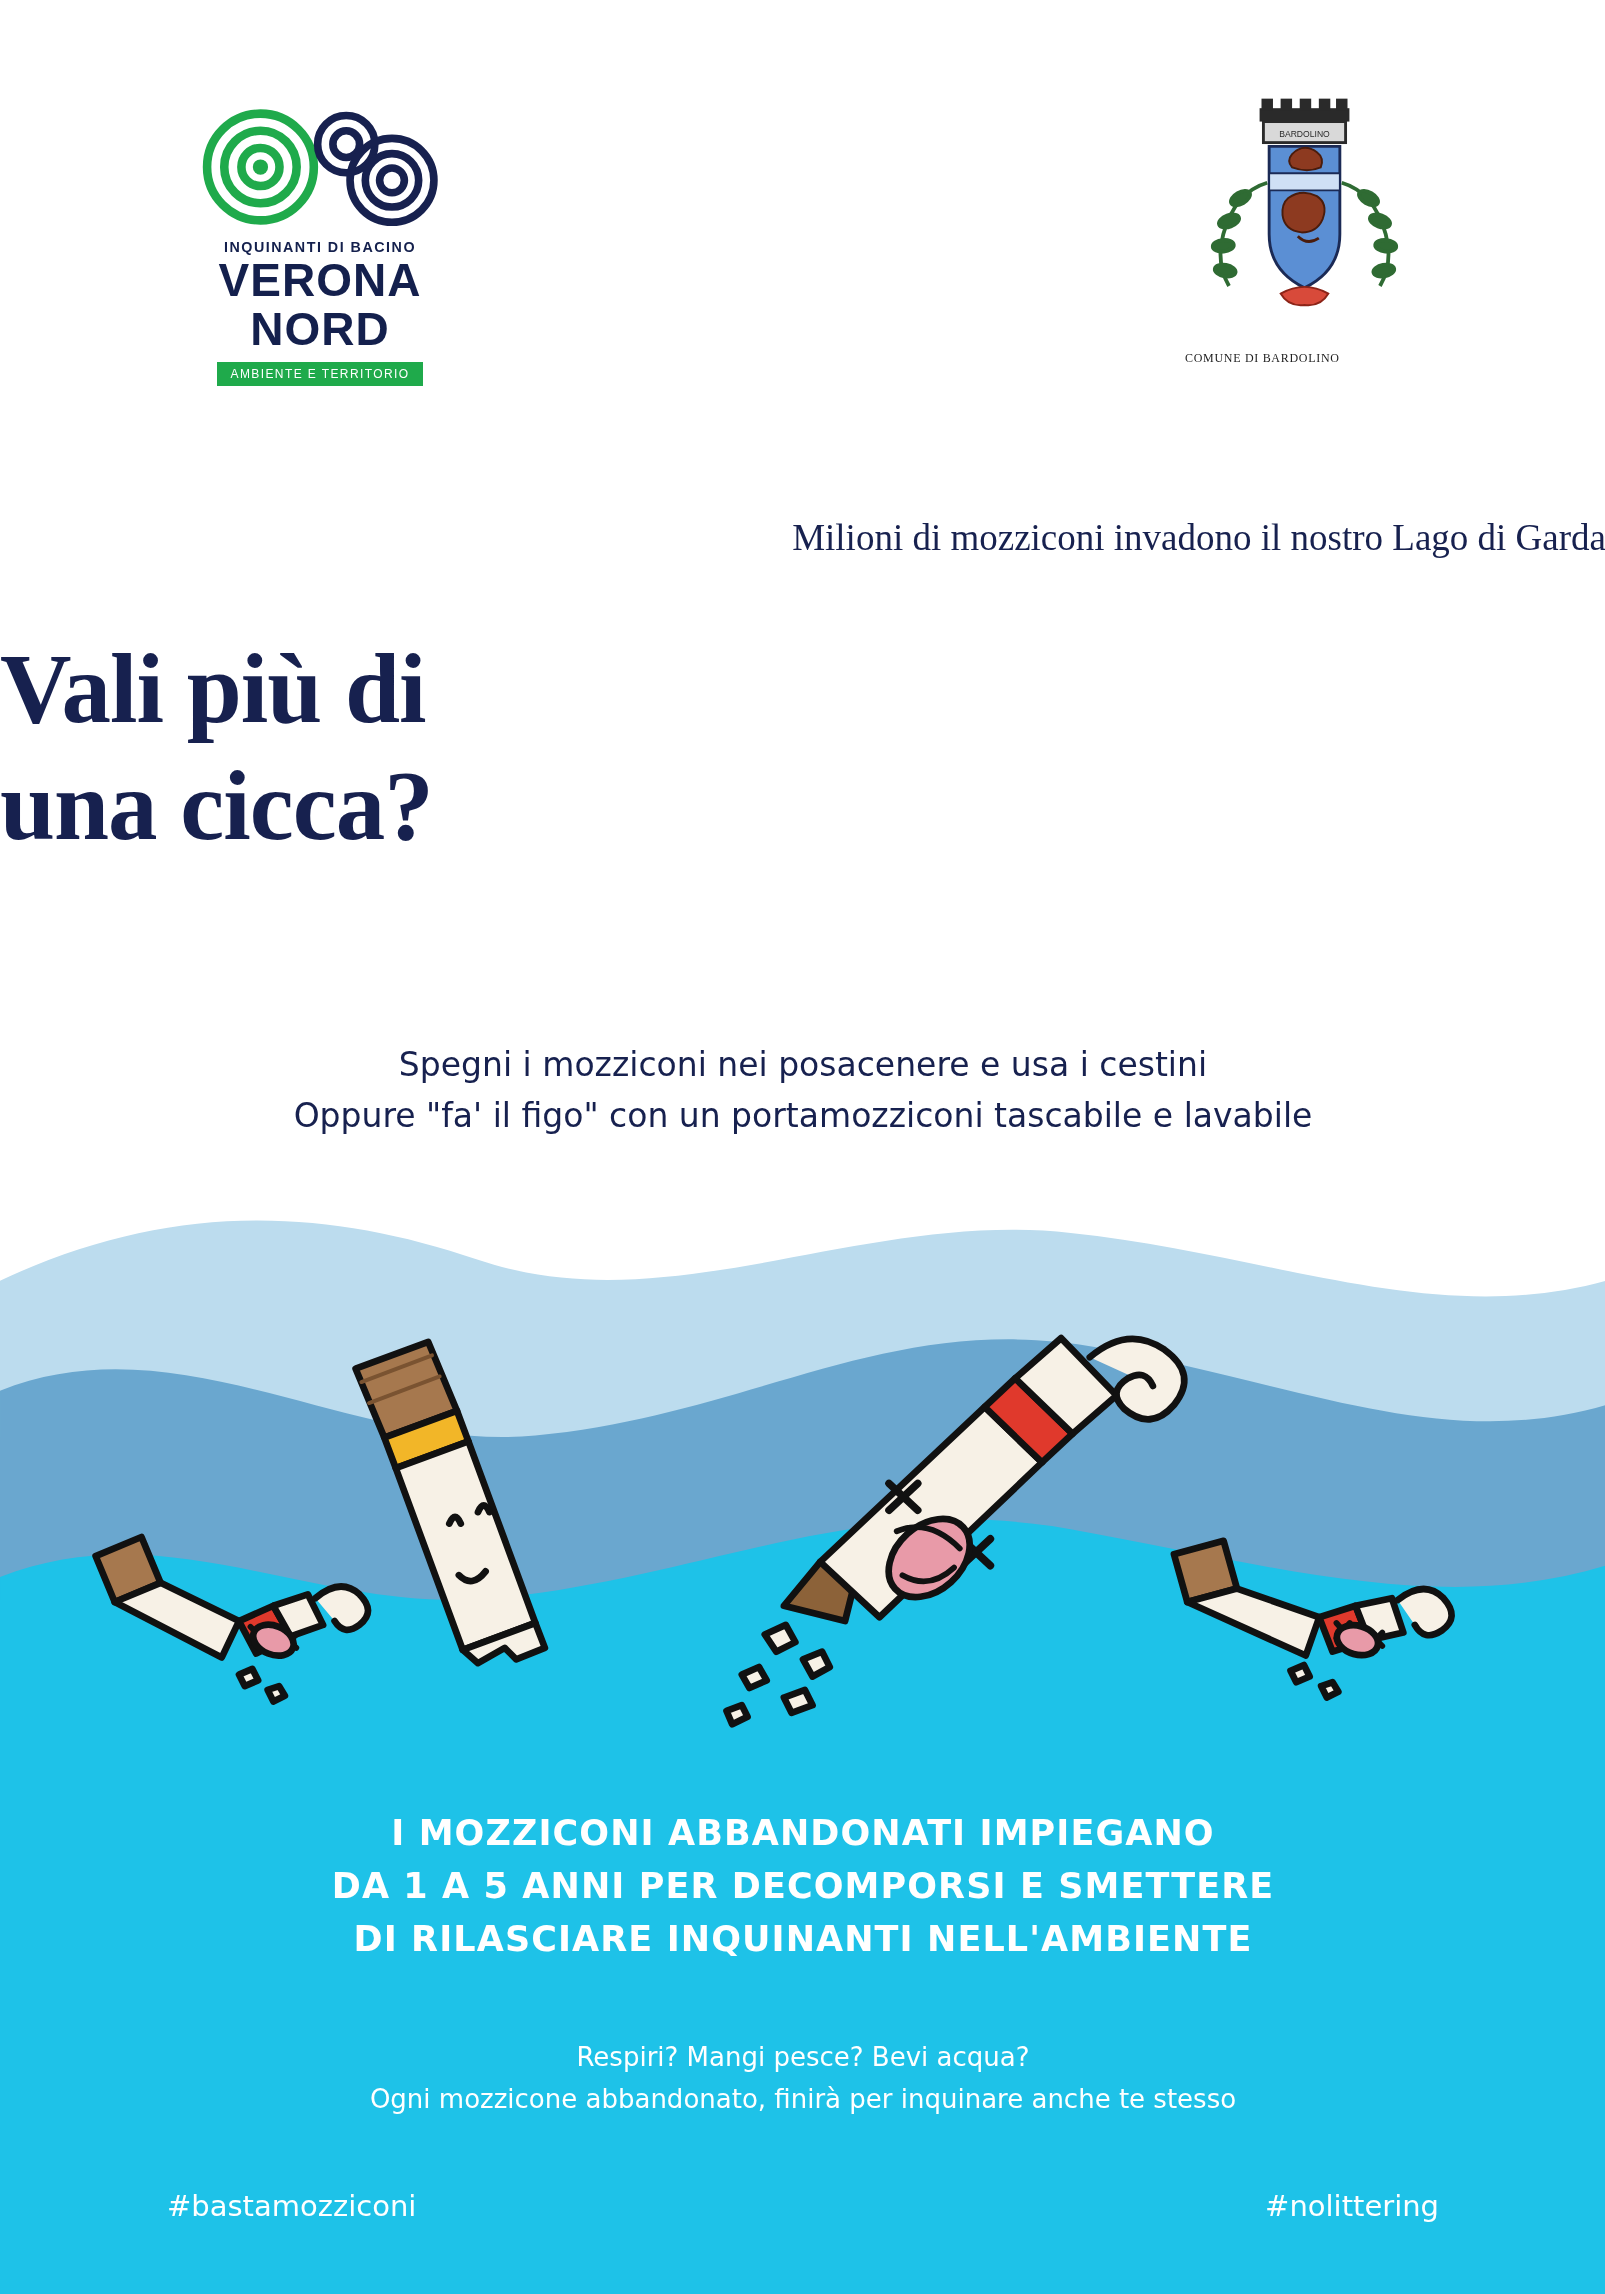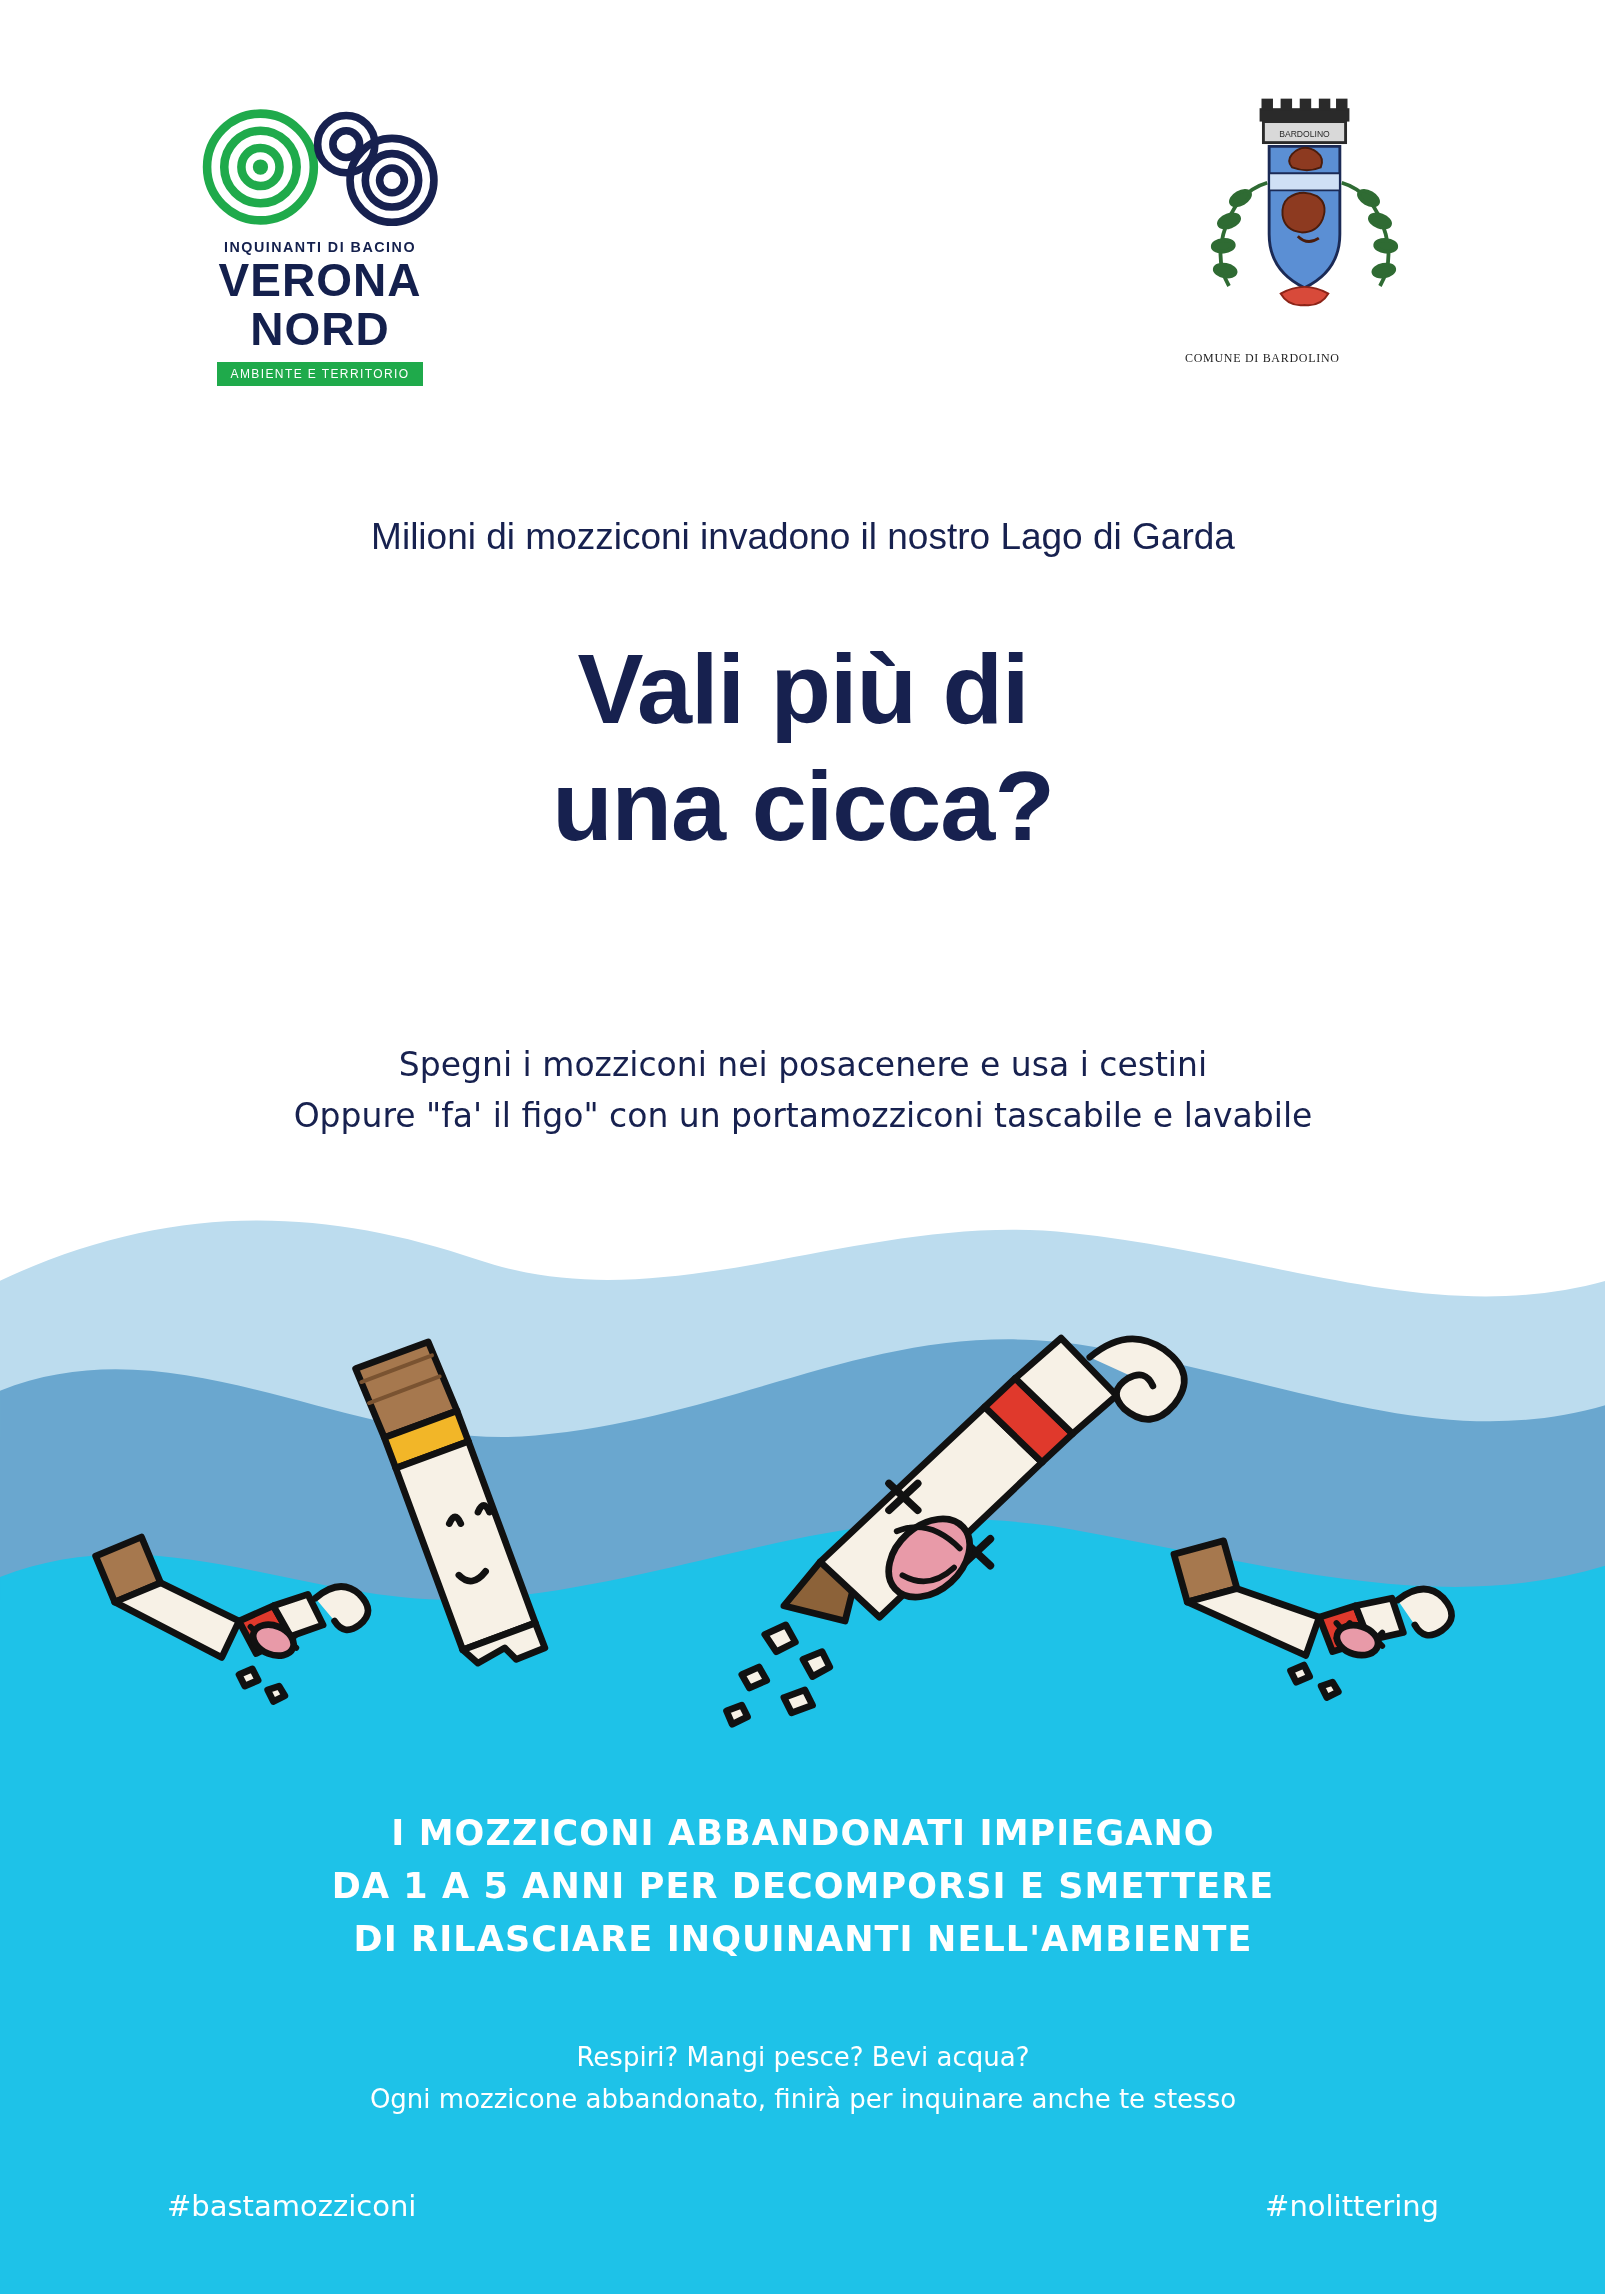--- a/index.html
+++ b/index.html
@@ -76,36 +76,35 @@
     color: #1d1d1d;
     font-family: Liberation Serif, serif;
     margin-top: 1.9px;
   }
 
   
   .kicker {
     position: absolute;
     top: 516px;
     left: 0; right: 0;
-    text-align: center;
+    text-align: right;
     font-size: 37px;
     color: #17214f;
-    font-family: Liberation Sans, sans-serif;
+    font-family: Liberation Serif, serif;
   }
   .title {
     position: absolute;
     top: 631px;
     left: 0; right: 0;
-    text-align: center;
     color: #17214f;
     font-size: 99px;
     font-weight: bold;
     line-height: 1.18;
     letter-spacing: -1px;
-    font-family: Liberation Sans, sans-serif;
+    font-family: Liberation Serif, serif;
   }
   .sub {
     position: absolute;
     top: 1039px;
     left: 0; right: 0;
     text-align: center;
     color: #17214f;
     font-size: 33px;
     line-height: 1.55;
     font-family: "DejaVu Sans", sans-serif;

